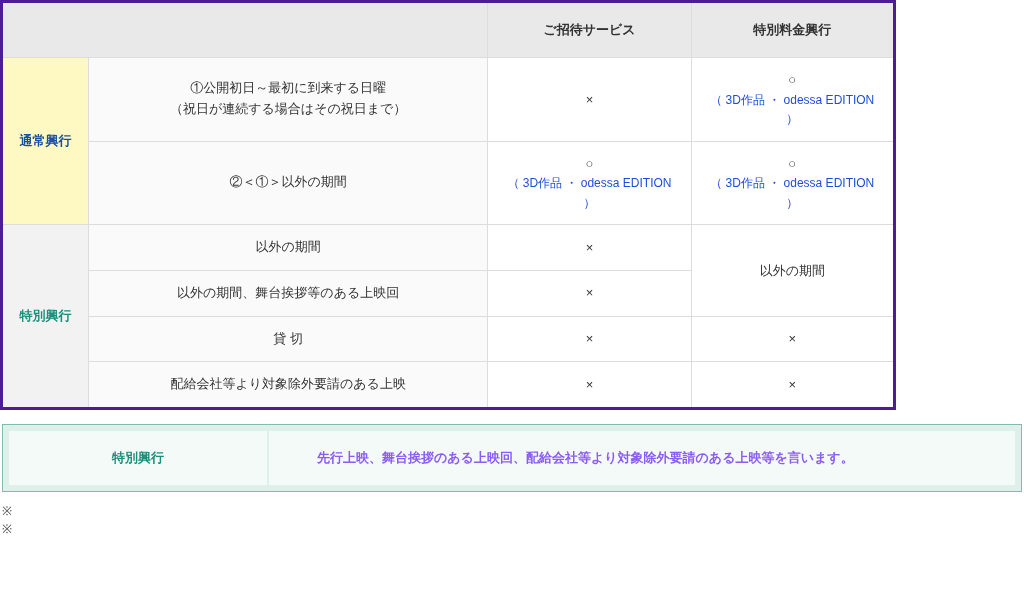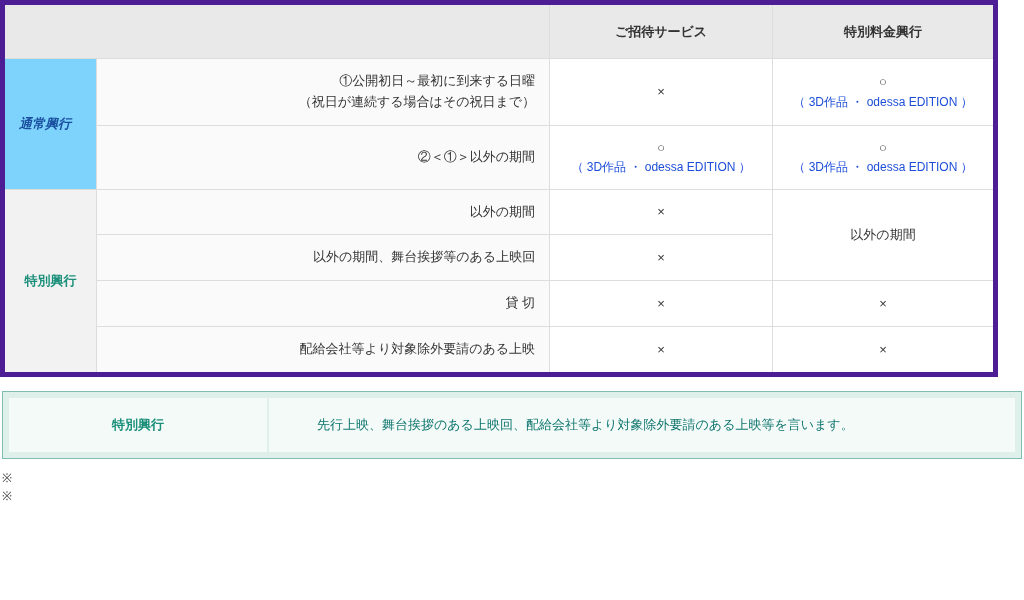--- a/index.html
+++ b/index.html
@@ -5,53 +5,52 @@
   * { box-sizing: border-box; margin: 0; padding: 0; }
   body {
     font-family: "Hiragino Kaku Gothic ProN", "Hiragino Sans", Meiryo, sans-serif;
     background: #fff;
     width: 1024px;
     color: #333;
     font-size: 13px;
   }
   .main-table {
     border-collapse: collapse;
-    width: 998px;
-    border: 5px solid #4c1d95;
+    width: 896px;
+    border: 3px solid #4c1d95;
   }
   .main-table th, .main-table td {
     border: 1px solid #ddd;
     padding: 12px 14px;
     vertical-align: middle;
   }
   .main-table thead th {
     background: #e9e9e9;
     font-weight: bold;
     text-align: center;
     height: 56px;
   }
   .corner { background: #e9e9e9; }
   .rowgroup-normal {
-    background: #7dd3fc;
+    background: #fef9c3;
     color: #1a4fa0;
     font-weight: bold;
-    text-align: left;
+    text-align: center;
     width: 96px;
-    font-style: italic;
   }
   .rowgroup-special {
     background: #f2f2f2;
     color: #1a8f7a;
     font-weight: bold;
     text-align: center;
     width: 96px;
   }
   .rowlabel {
     background: #fafafa;
-    text-align: right;
+    text-align: center;
     line-height: 1.6;
     width: 470px;
     color: #333;
   }
   .cell {
     text-align: center;
     line-height: 1.5;
     background: #fff;
   }
   .note { color: #1d4ed8; font-size: 12px; margin-top: 35px; }
@@ -72,22 +71,22 @@
     padding: 18px 24px;
     vertical-align: middle;
   }
   .defs .term {
     text-align: center;
     color: #1a8f7a;
     font-weight: bold;
     width: 260px;
   }
   .defs .def {
-    color: #0f766e;
-    font-weight: normal;
+    color: #8b5cf6;
+    font-weight: bold;
     padding-left: 48px;
   }
   .footnotes {
     width: 1020px;
     margin: 10px auto 0 auto;
     font-size: 12px;
     color: #444;
     line-height: 1.5;
   }
 </style>

